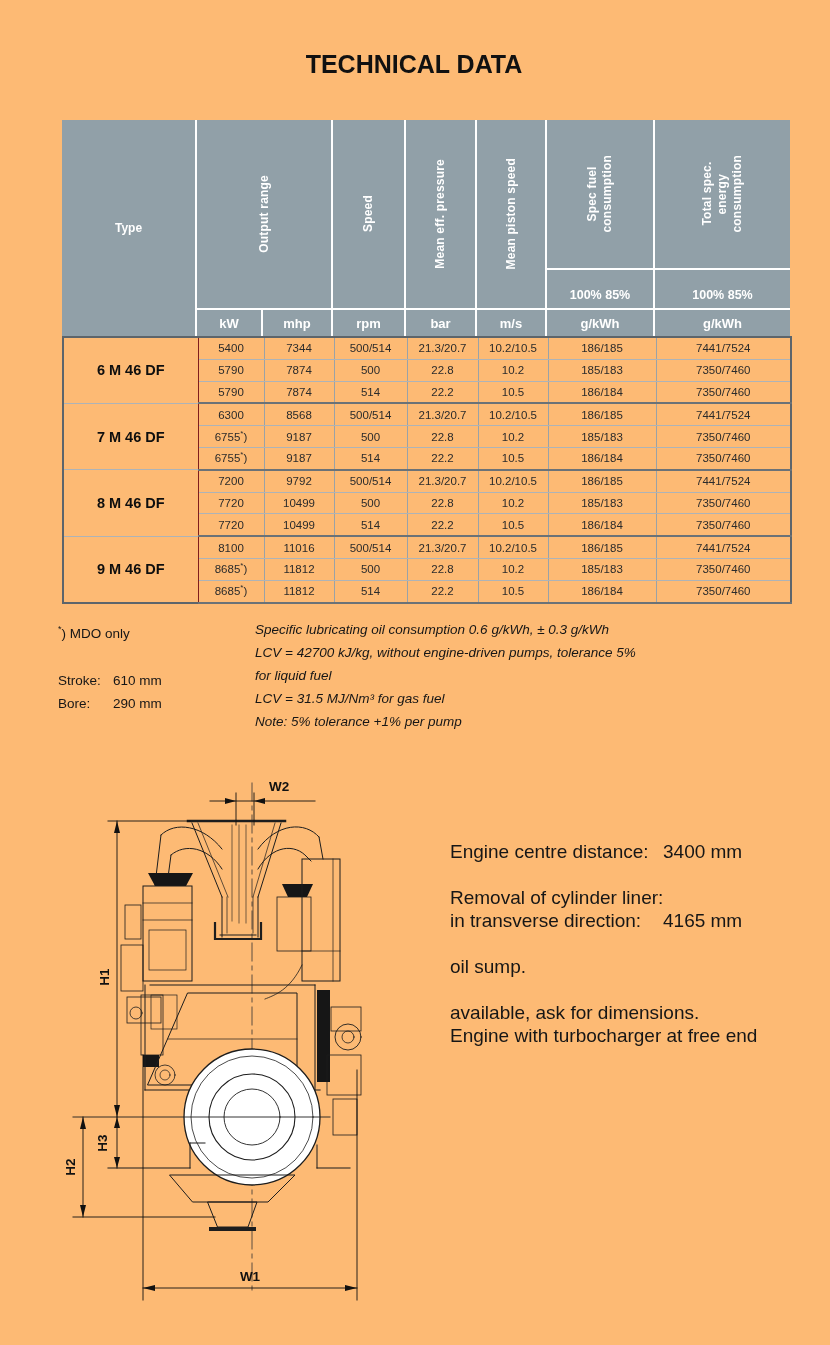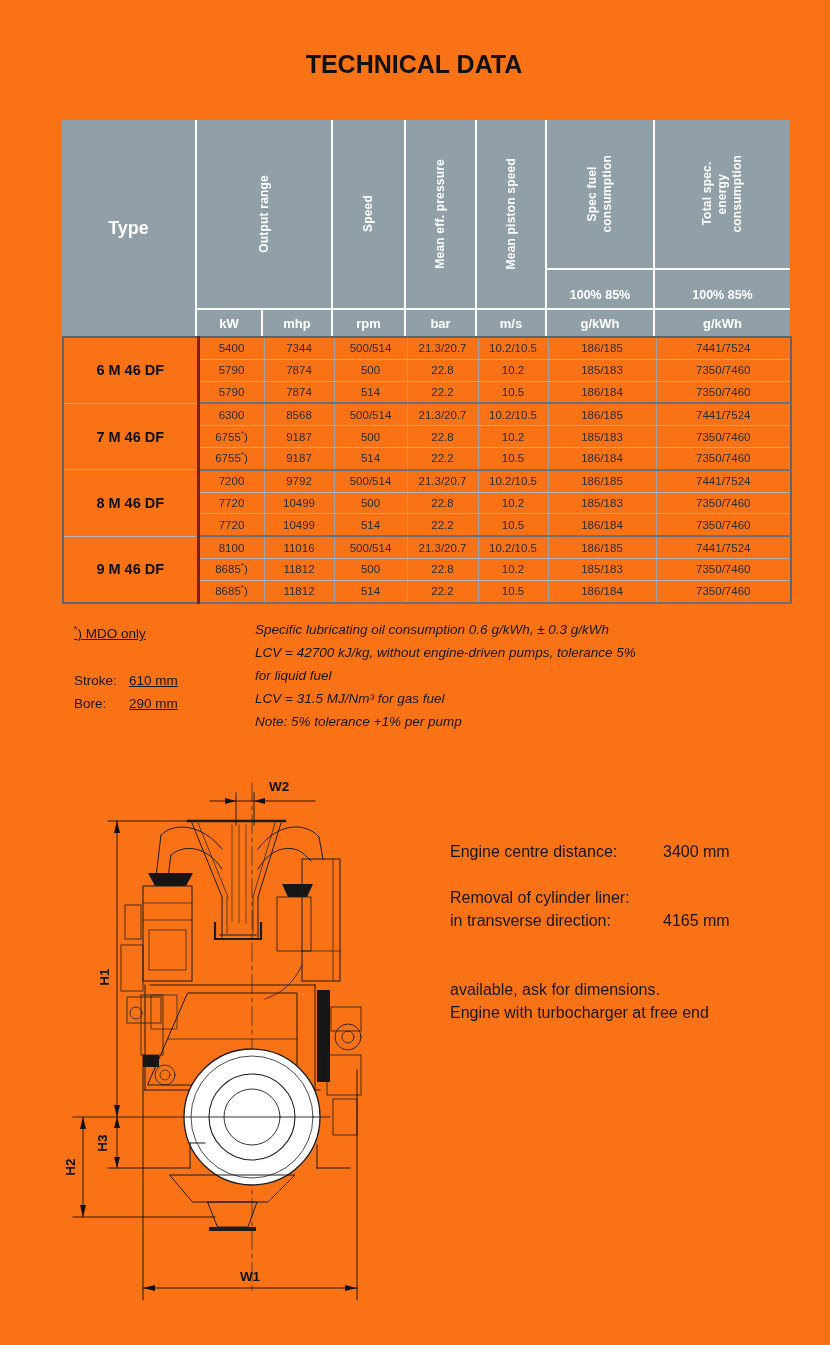--- a/index.html
+++ b/index.html
@@ -1,29 +1,29 @@
 <!DOCTYPE html>
 <html><head>
 <meta charset="utf-8">
 <style>
   html,body{margin:0;padding:0;background:#fff;}
-  #page{position:relative;width:830px;height:1345px;background:#f97316;overflow:hidden;
+  #page{position:relative;width:830px;height:1345px;background:#fdba74;overflow:hidden;
         font-family:"Liberation Sans","DejaVu Sans",sans-serif;color:#1a1a1a;}
 
   
   .title{position:absolute;left:62px;top:50px;width:704px;text-align:center;
          font-size:25px;font-weight:bold;letter-spacing:0px;color:#111;}
 
   
   .thead{position:absolute;left:62px;top:120px;display:grid;
          grid-template-columns:133px 64px 68px 71px 69px 68px 106px 135px;
          grid-template-rows:148px 38px 26px;gap:2px;background:#fff;}
   .hcell{background:#91A0A8;color:#fff;font-weight:bold;display:flex;
          align-items:center;justify-content:center;text-align:center;}
-  .hc-type{grid-column:1;grid-row:1/4;font-size:18px;}
+  .hc-type{grid-column:1;grid-row:1/4;font-size:12px;}
   .hc-output{grid-column:2/4;grid-row:1/3;}
   .hc-speed{grid-column:4;grid-row:1/3;}
   .hc-mep{grid-column:5;grid-row:1/3;}
   .hc-mps{grid-column:6;grid-row:1/3;}
   .hc-sfc{grid-column:7;grid-row:1;}
   .hc-tsec{grid-column:8;grid-row:1;}
   .hc-load1{grid-column:7;grid-row:2;font-size:12.5px;align-items:flex-end;padding-bottom:6px;}
   .hc-load2{grid-column:8;grid-row:2;font-size:12.5px;align-items:flex-end;padding-bottom:6px;}
   .hc-unit{grid-row:3;font-size:13px;}
   .vlabel{writing-mode:vertical-rl;transform:rotate(180deg);white-space:pre-line;
@@ -32,36 +32,36 @@
   
   .tbody-wrap{position:absolute;left:62px;top:336px;}
   table.spec{border-collapse:collapse;table-layout:fixed;width:728px;
              border:2px solid #5d656b;}
   table.spec td{border-right:1px solid #9aa2a7;border-bottom:1px solid #adb3b7;
                 height:20.8px;padding:0;text-align:center;vertical-align:middle;
                 font-size:11.5px;color:#2b2b2b;}
   table.spec td:last-child{border-right:none;}
   table.spec tr.group-end td{border-bottom:2px solid #6b7277;}
   table.spec td.type-cell{font-size:14.5px;font-weight:bold;color:#0e0e0e;
-                          border-right:3px solid #7f1d1d;}
+                          border-right:1px solid #7f1d1d;}
   table.spec sup{font-size:8px;vertical-align:super;line-height:0;}
 
   
   .fnote{position:absolute;font-size:13.5px;line-height:23px;color:#161616;}
-  .fn-left{left:74px;top:618px;width:190px;text-decoration:underline;}
+  .fn-left{left:58px;top:618px;width:190px;}
   .fn-left .gap{height:24px;}
   .fn-left .lbl{display:inline-block;width:55px;}
   .fn-right{left:255px;top:618px;width:470px;font-style:italic;}
   sup.star{font-size:9px;}
 
   
   .draw{position:absolute;left:65px;top:755px;width:355px;height:555px;}
 
   
-  .info{position:absolute;left:450px;top:840px;width:330px;font-size:16px;
+  .info{position:absolute;left:450px;top:840px;width:330px;font-size:19px;
         line-height:23px;color:#161616;}
   .info .row{display:flex;}
   .info .row .lab{width:213px;}
   .info .sp{height:23px;}
 </style>
 </head>
 <body>
 
 <div id="page">
 
@@ -385,18 +385,19 @@
       <span class="lab">Engine centre distance:</span>
       <span>3400 mm</span>
     </div>
     <div class="sp"></div>
     <div>Removal of cylinder liner:</div>
     <div class="row">
       <span class="lab">in transverse direction:</span>
       <span>4165 mm</span>
     </div>
     <div class="sp"></div>
+    <div>oil sump.</div>
     <div class="sp"></div>
     <div>available, ask for dimensions.</div>
     <div>Engine with turbocharger at free end</div>
   </div>
 
 </div>
 
 </body></html>

